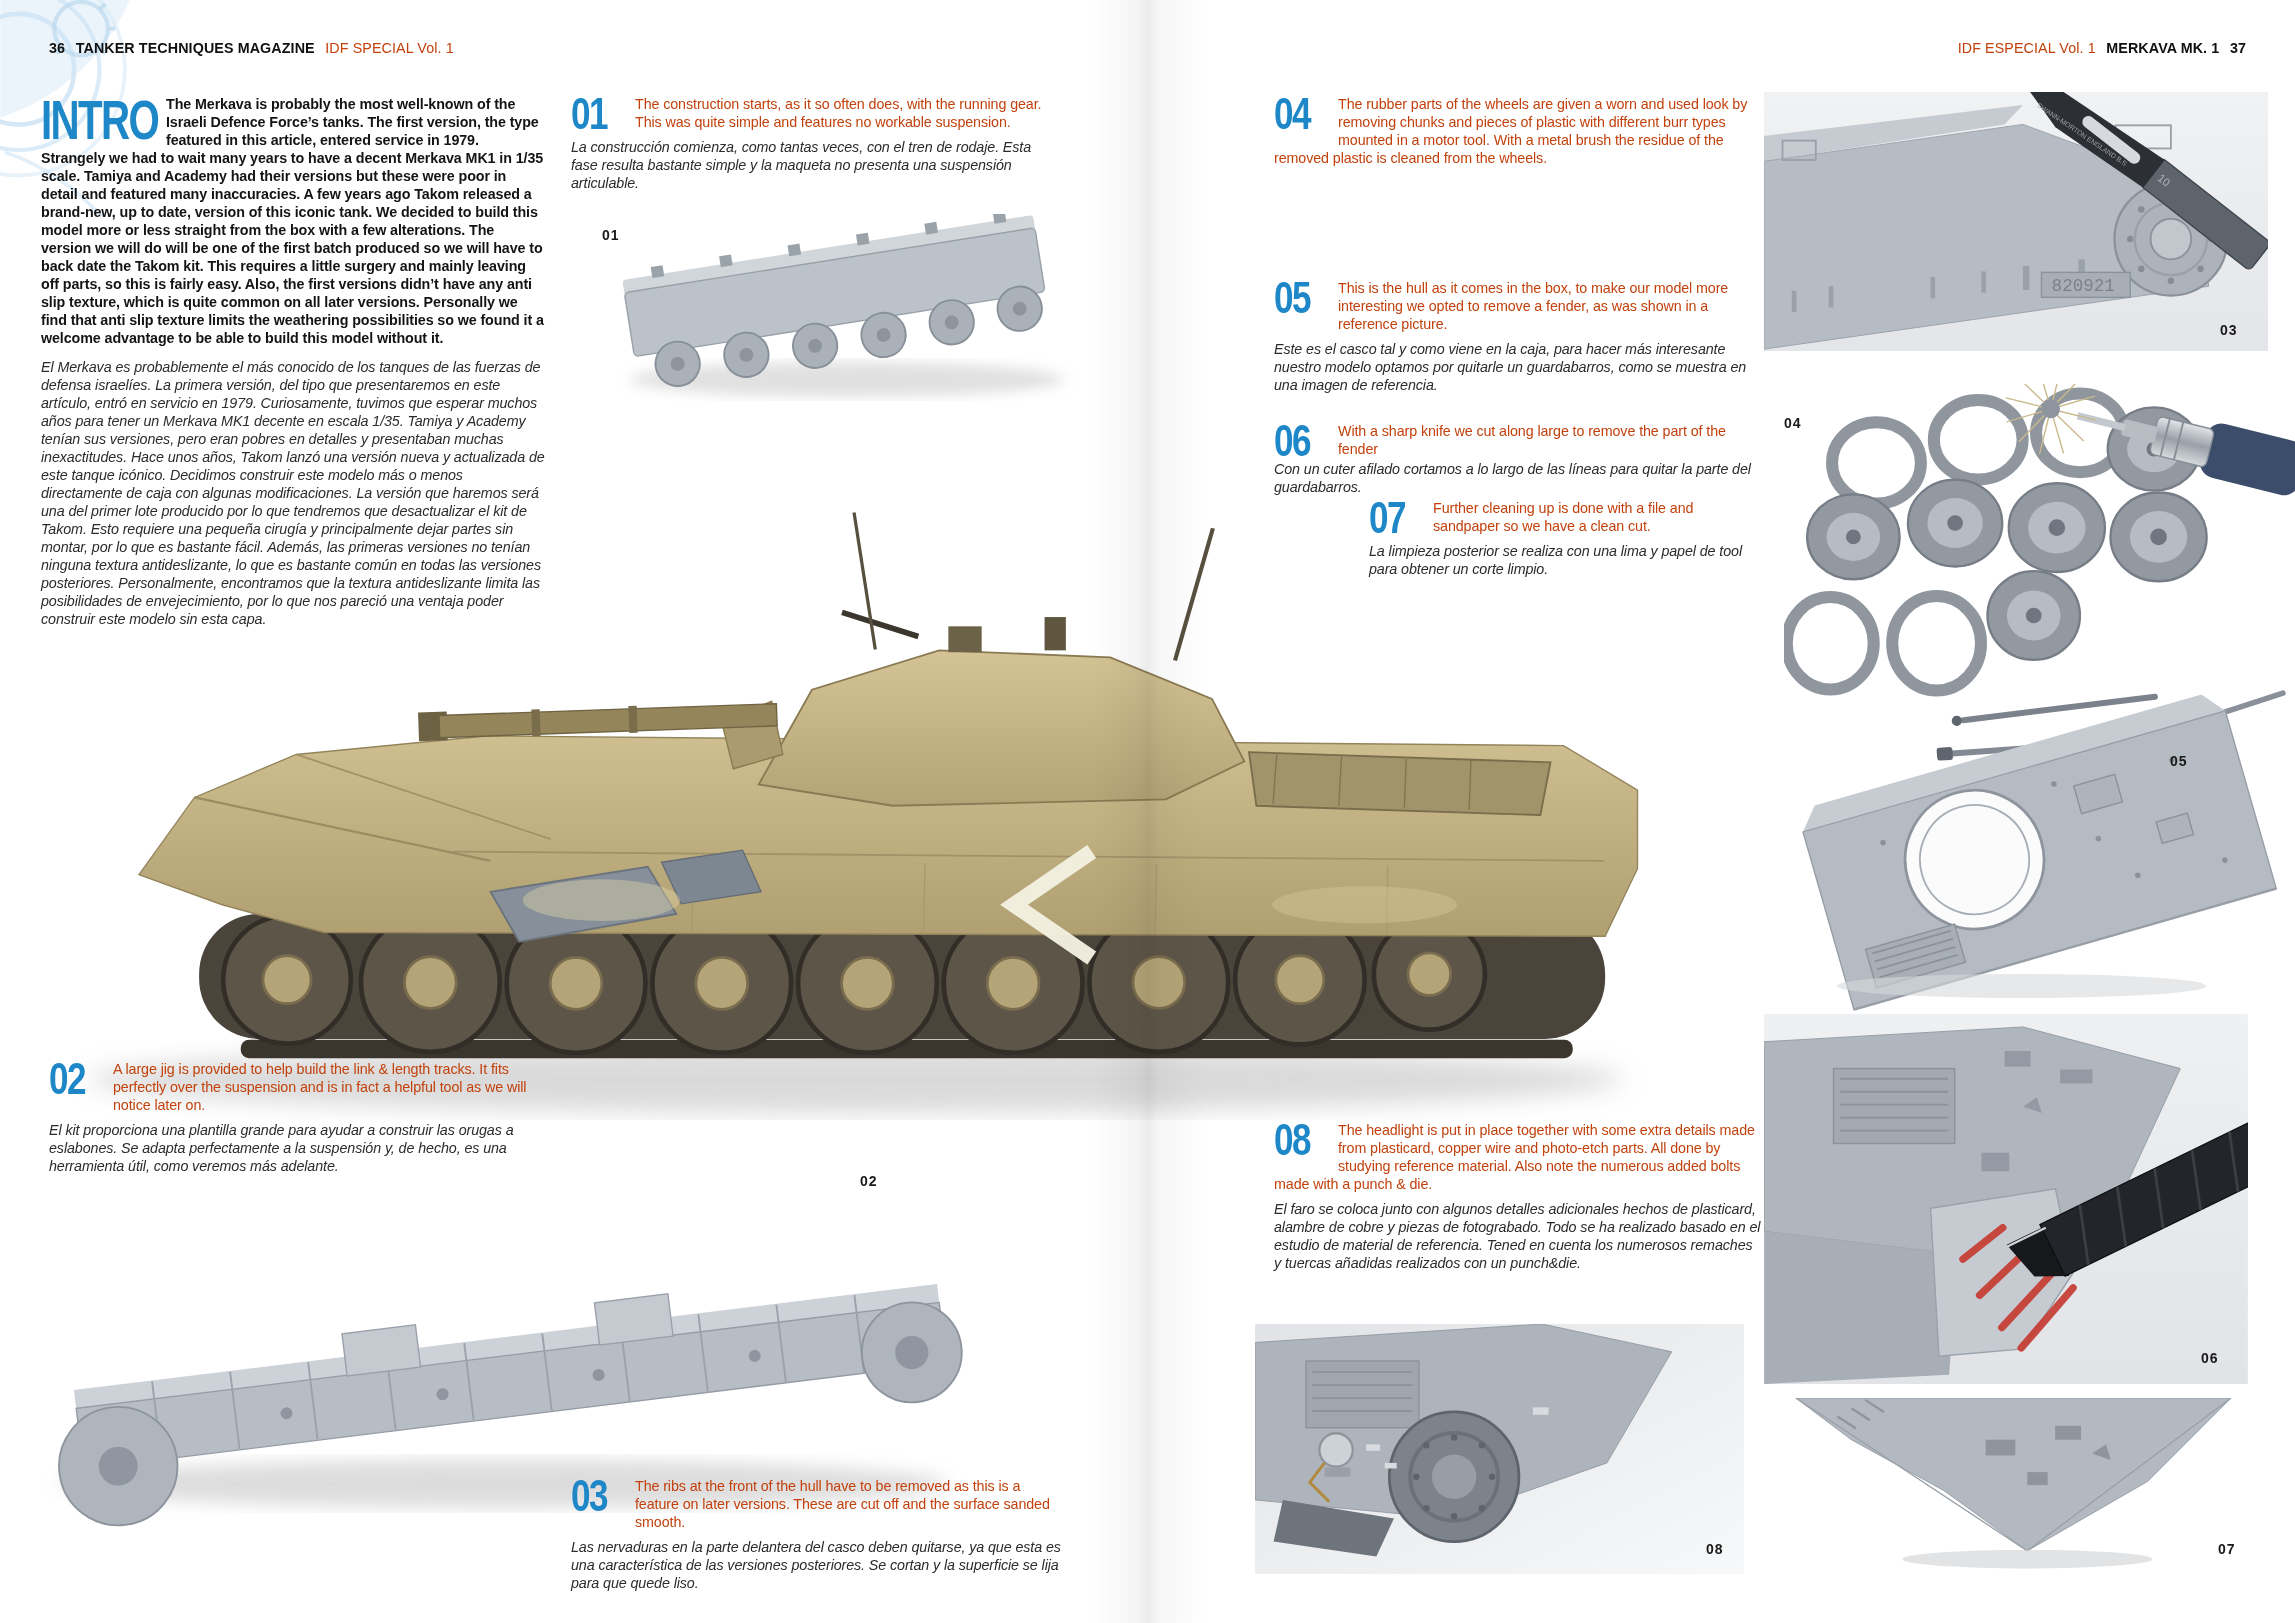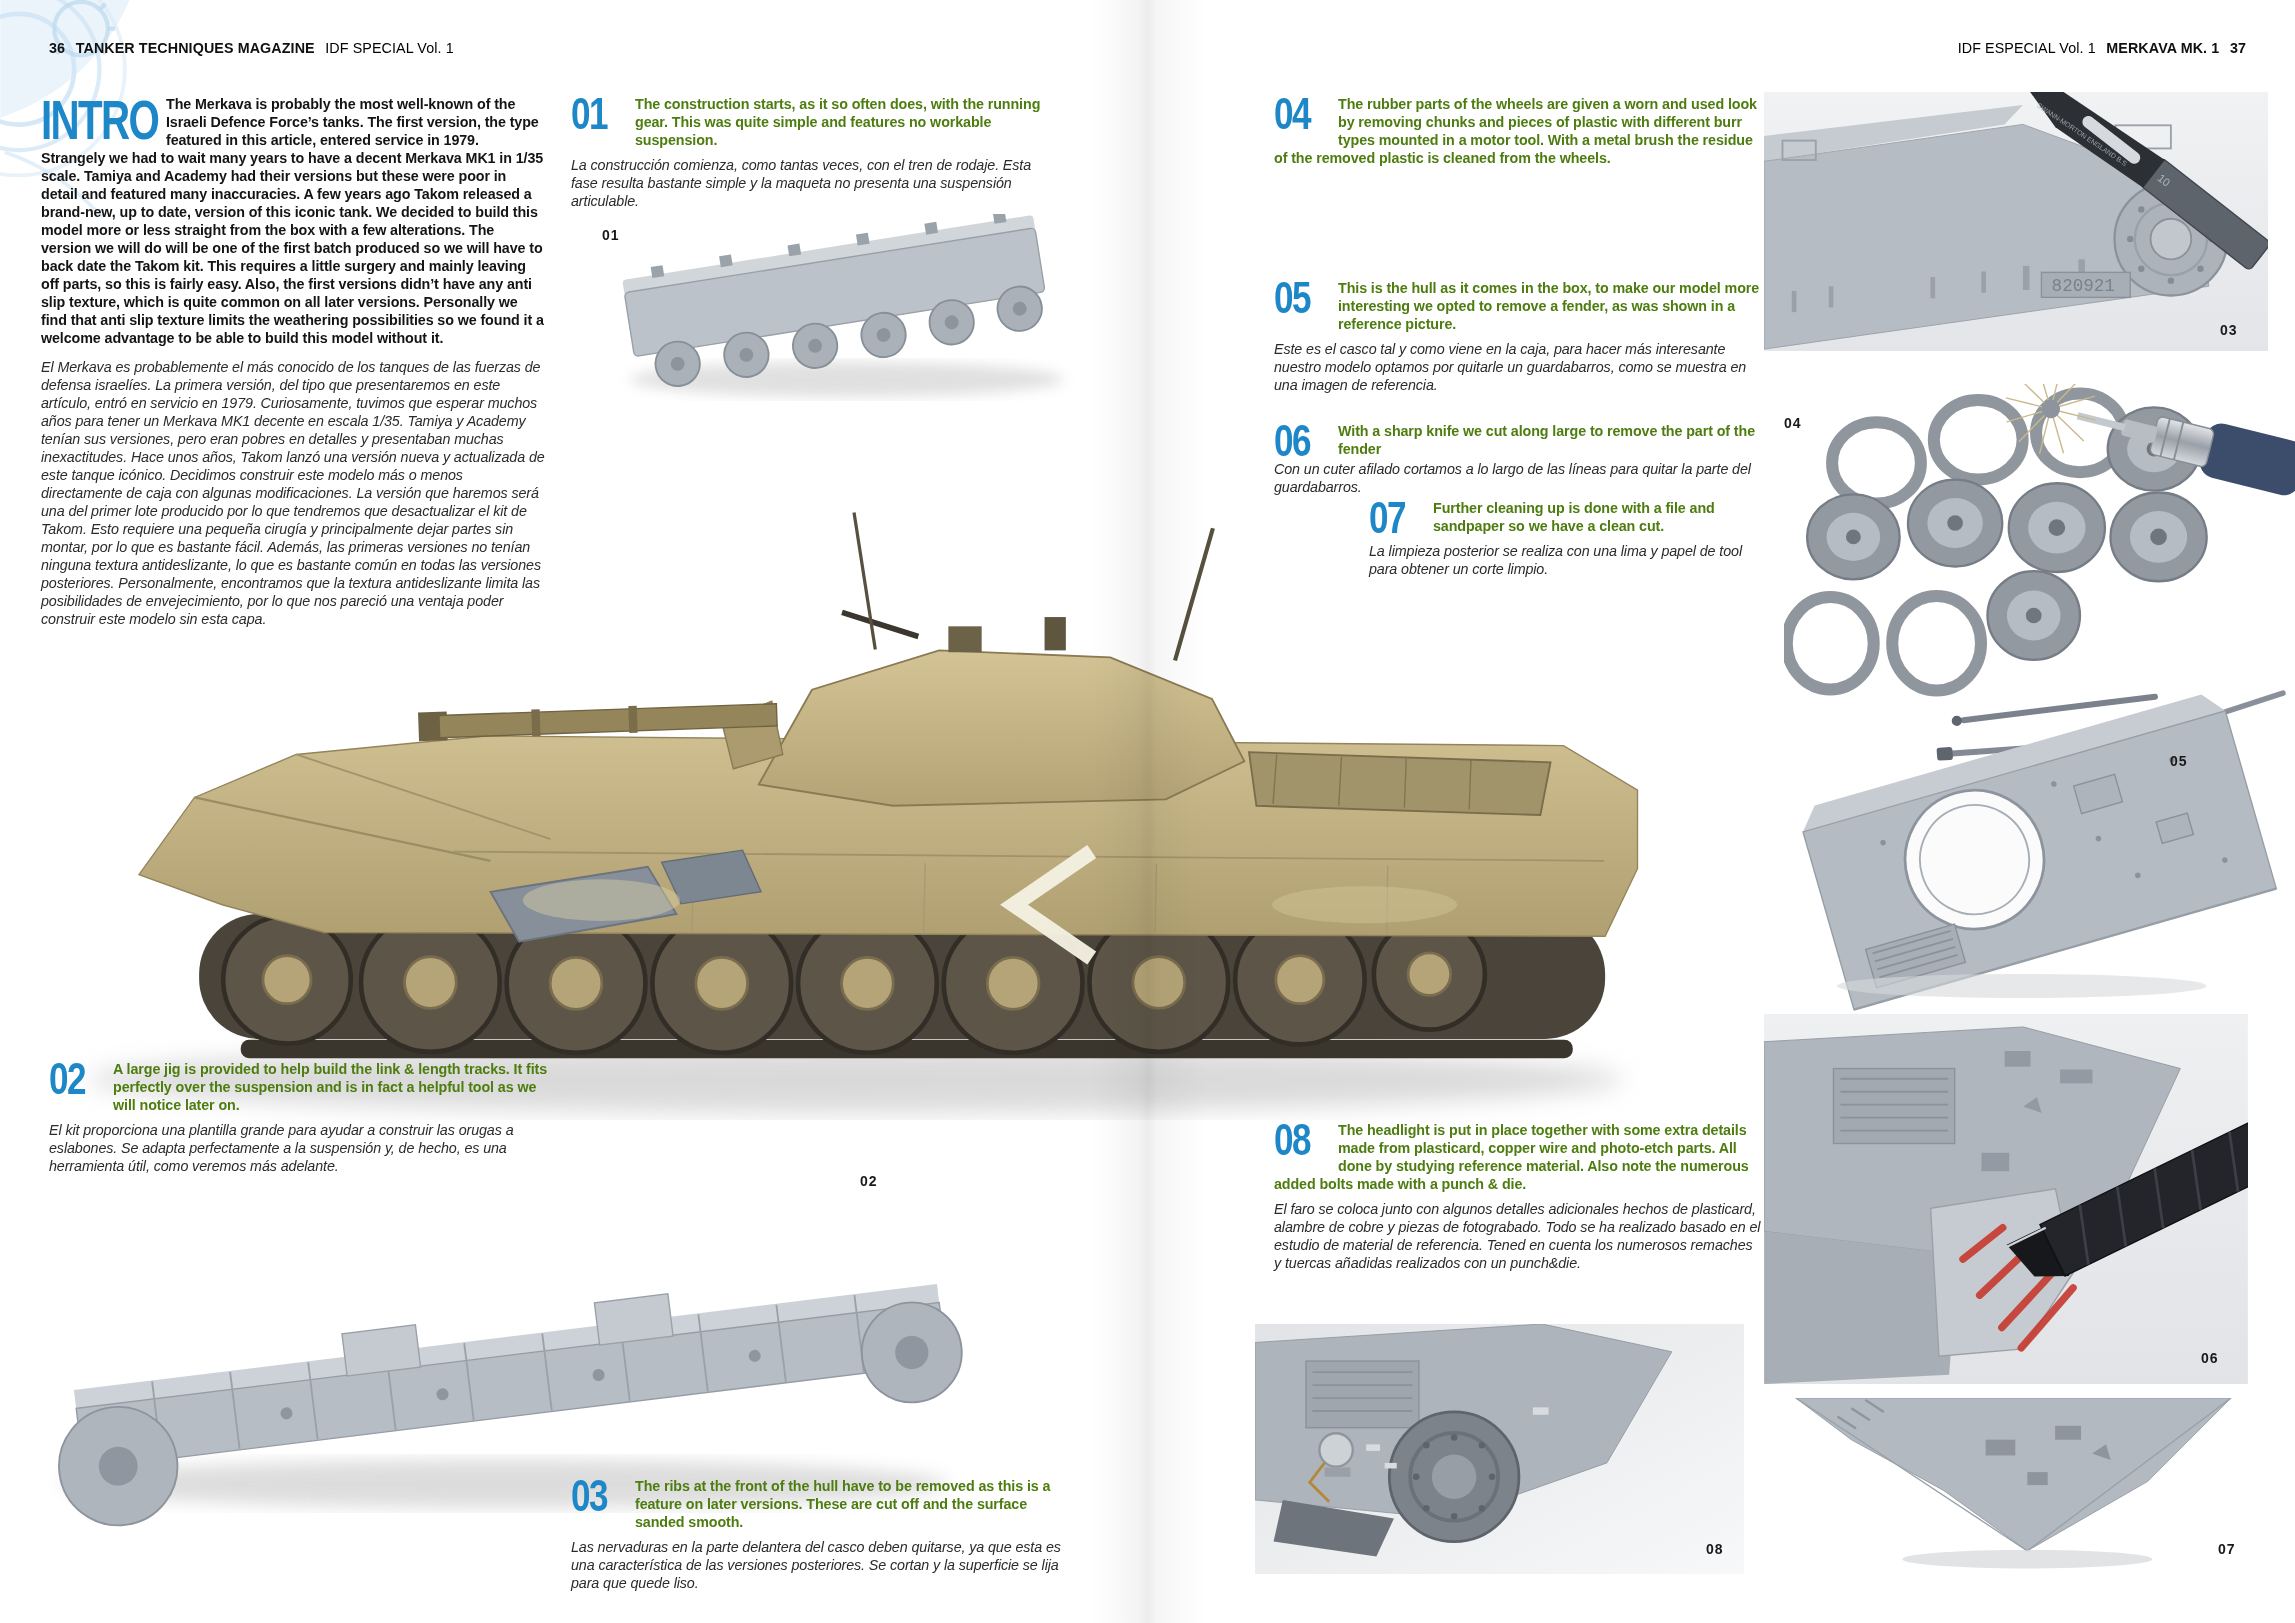--- a/index.html
+++ b/index.html
@@ -6,35 +6,35 @@
   body{
     width:2295px;height:1623px;position:relative;overflow:hidden;
     background:#ffffff;
     font-family:"Liberation Sans",sans-serif;
     color:#151515;
   }
   .abs{position:absolute;}
   
   .hdr{font-size:14.3px;color:#101010;white-space:nowrap;letter-spacing:0.1px;}
   .hdr .b{font-weight:700;}
-  .hdr .l{font-weight:400;color:#000000;}
+  .hdr .l{font-weight:400;color:#c2410c;}
   .hdr span{margin-right:6.5px;}
   
   .col{font-size:14.3px;}
   .logo{
     float:left;width:113px;line-height:43px;margin:2.8px 12px 2.8px 0;
     font-size:56px;font-weight:700;color:#1d87c8;letter-spacing:-2.3px;
     transform:scaleX(.72);transform-origin:left top;
   }
   .num{
     float:left;width:51px;line-height:37px;margin-right:13px;
     font-size:45px;font-weight:700;color:#1d87c8;letter-spacing:-1.9px;
     transform:scaleX(.78);transform-origin:left top;
   }
-  .en{margin:0;font-weight:700;color:#4d7c0f;line-height:18px;letter-spacing:-0.1px;}
+  .en{margin:0;font-weight:400;color:#c2410c;line-height:18px;letter-spacing:-0.1px;}
   .es{margin:7.4px 0 0 0;font-style:italic;font-weight:400;color:#2b2b2b;line-height:18px;letter-spacing:-0.1px;}
   .es.tight{margin-top:1.9px;}
   .intro-en{margin:0;font-weight:700;color:#141414;line-height:18px;letter-spacing:-0.1px;}
   .intro-es{margin:11px 0 12px 0;font-style:italic;color:#2b2b2b;line-height:18px;letter-spacing:-0.1px;}
   
   .plabel{font-size:14px;font-weight:700;color:#191919;letter-spacing:0.9px;}
   
   .gutter{
     left:1090px;top:0;width:116px;height:1623px;
     background:linear-gradient(90deg,rgba(0,0,0,0) 0%,rgba(0,0,0,.045) 42%,rgba(0,0,0,.075) 50%,rgba(0,0,0,.035) 58%,rgba(0,0,0,0) 100%);

